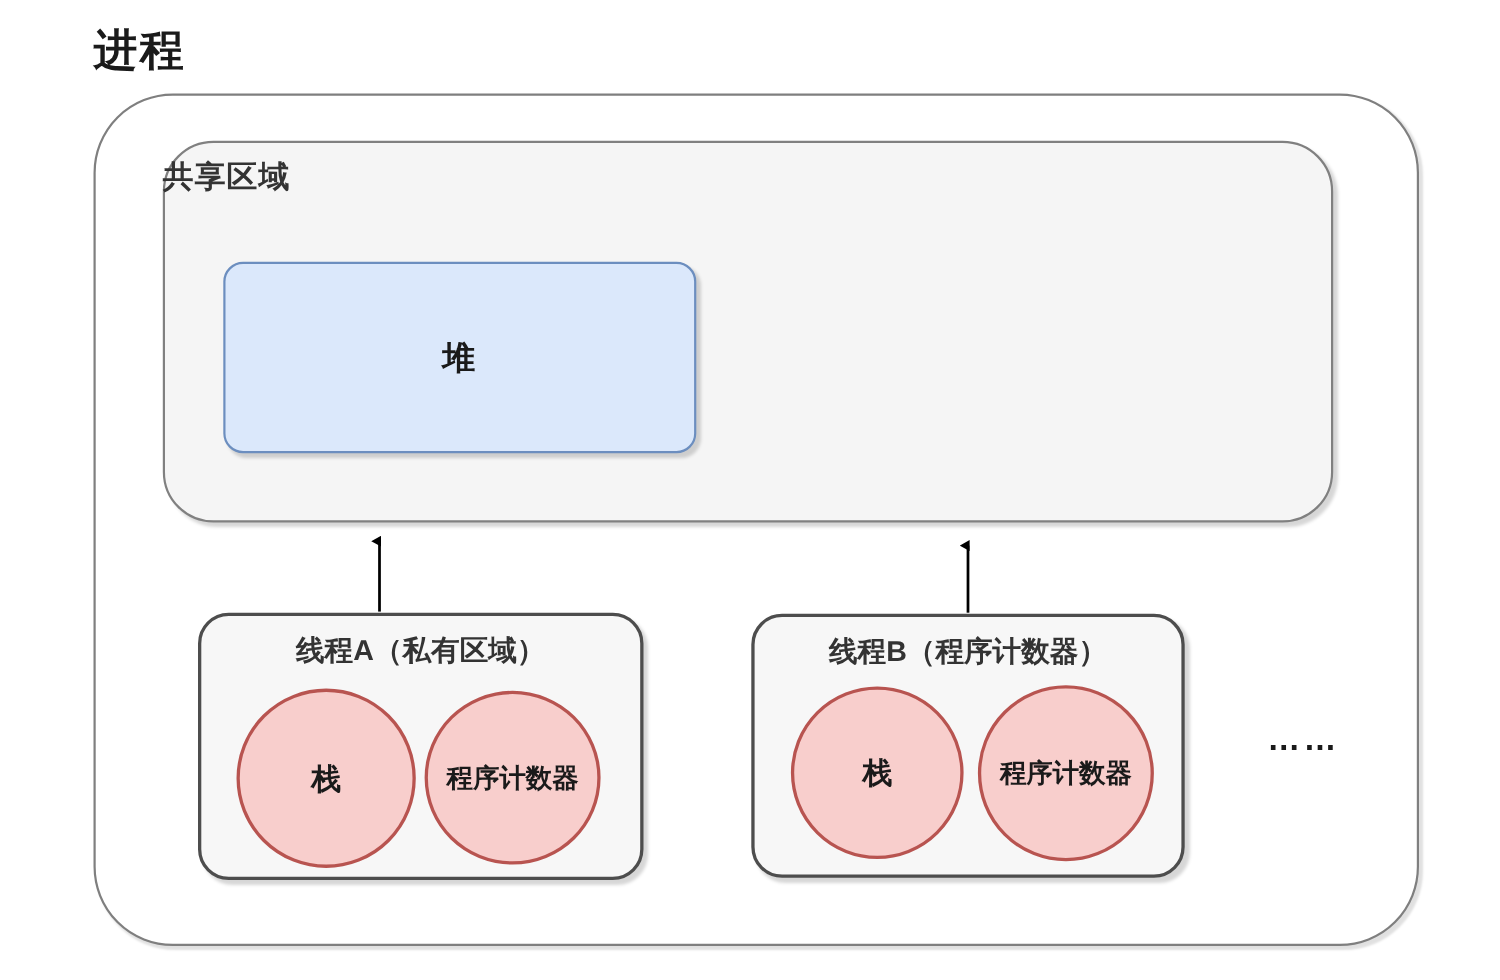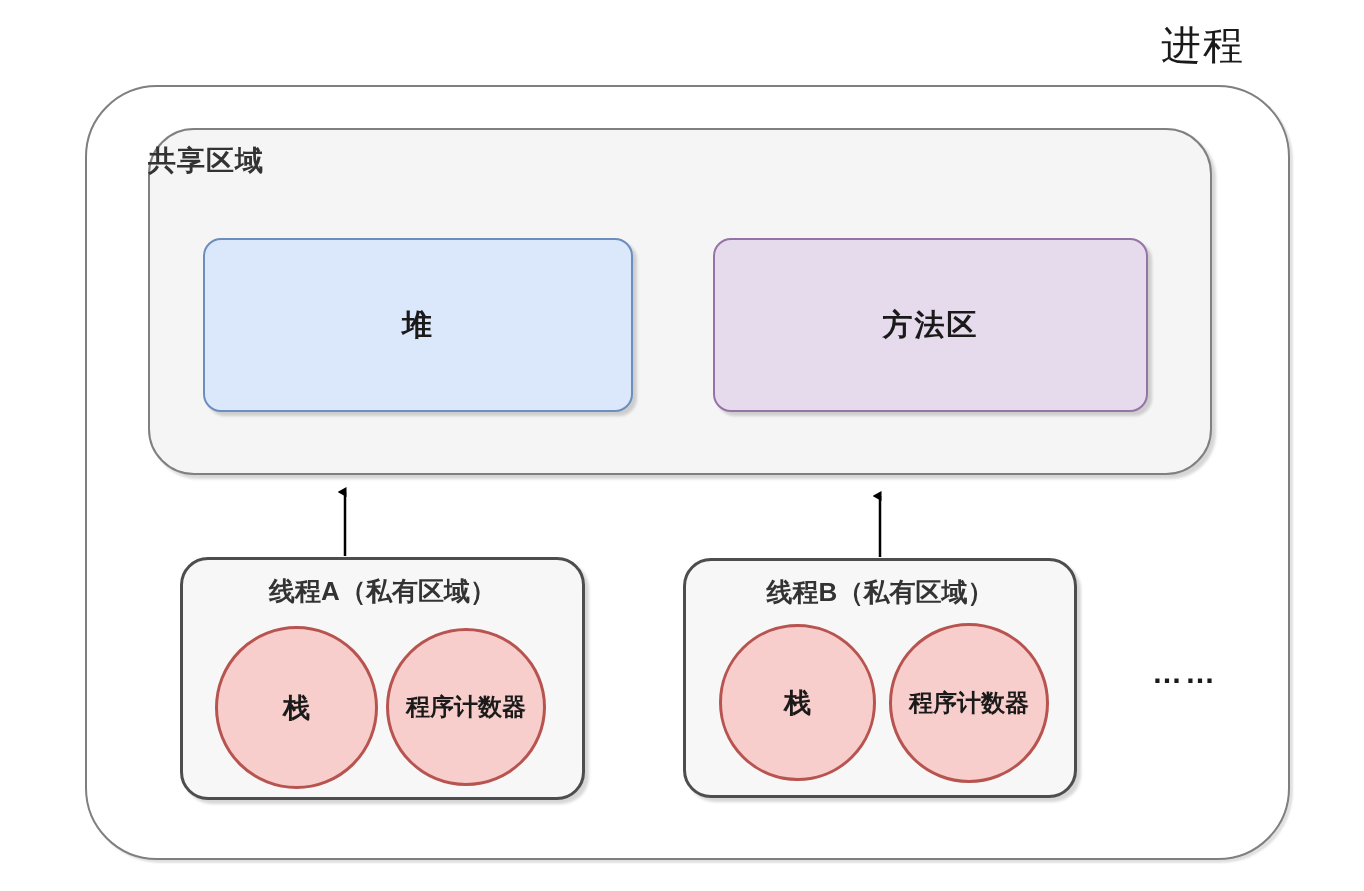--- a/index.html
+++ b/index.html
@@ -19,21 +19,21 @@
     --text-gray:#333333;
     --shadow:4px 4px 3px rgba(0,0,0,0.16);
   }
   *{margin:0;padding:0;box-sizing:border-box;}
   html,body{width:1364px;height:891px;background:var(--canvas-bg);
     font-family:"Liberation Sans","DejaVu Sans",sans-serif;overflow:hidden;}
   .canvas{position:relative;width:1364px;height:891px;background:var(--canvas-bg);}
 
   .title{
     position:absolute;left:85px;top:18px;width:1160px;
-    text-align:right;font-size:40px;font-weight:normal;color:var(--text-dark);
+    text-align:left;font-size:40px;font-weight:bold;color:var(--text-dark);
     letter-spacing:2px;
   }
 
   .process-box{
     position:absolute;left:85px;top:85px;width:1205px;height:775px;
     background:var(--canvas-bg);border:2px solid var(--outer-border);
     border-radius:72px;box-shadow:3px 3px 2px rgba(0,0,0,0.12);
   }
 
   .shared-box{
@@ -103,41 +103,38 @@
 
   <div class="process-box"></div>
 
   <div class="shared-box"></div>
   <div class="shared-label">共享区域</div>
 
   <div class="heap-box">
     <span class="region-label">堆</span>
   </div>
 
-  <div class="method-box">
-    <span class="region-label">方法区</span>
-  </div>
 
   <svg class="arrows" viewBox="0 0 1364 891" xmlns="http://www.w3.org/2000/svg">
     <defs>
       <marker id="arrowhead" markerWidth="10" markerHeight="9" refX="5" refY="7.5" orient="auto" markerUnits="userSpaceOnUse">
         <polygon points="0,9 5,0 10,9" fill="#000"></polygon>
       </marker>
     </defs>
     <line x1="345" y1="556" x2="345" y2="492" stroke="#000" stroke-width="2.5" marker-end="url(#arrowhead)"></line>
     <line x1="880" y1="557" x2="880" y2="496" stroke="#000" stroke-width="2.5" marker-end="url(#arrowhead)"></line>
   </svg>
 
   <div class="thread-box thread-a">
     <div class="thread-label">线程A（私有区域）</div>
     <div class="circle c-stack">栈</div>
     <div class="circle c-pc">程序计数器</div>
   </div>
 
   <div class="thread-box thread-b">
-    <div class="thread-label">线程B（私有区域）</div>
+    <div class="thread-label">线程B（程序计数器）</div>
     <div class="circle c-stack">栈</div>
     <div class="circle c-pc">程序计数器</div>
   </div>
 
   <div class="ellipsis">……</div>
 
 </div>
 
 </body></html>

